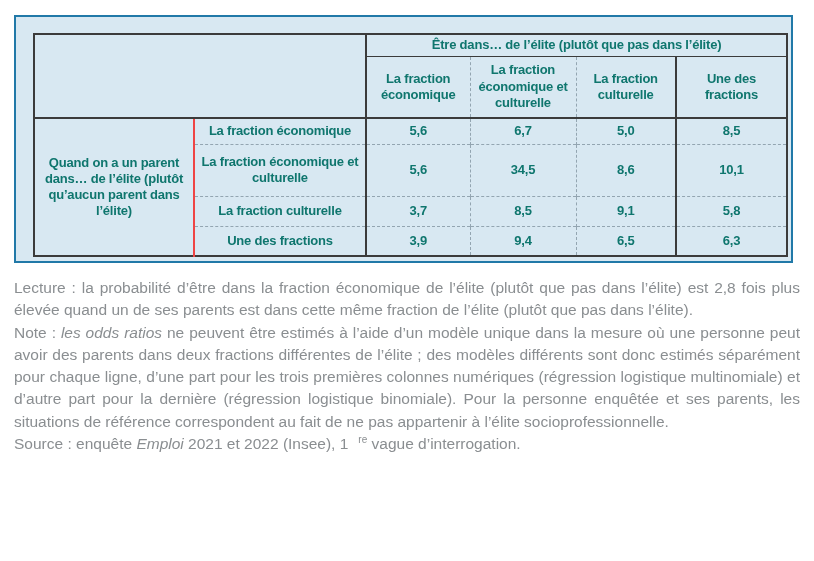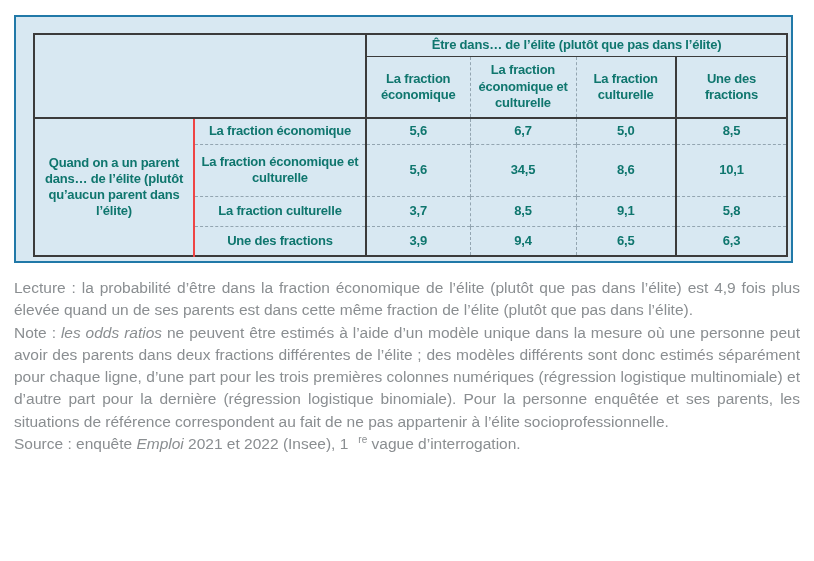--- a/index.html
+++ b/index.html
@@ -149,18 +149,18 @@
         <td class="dt">3,9</td>
         <td class="dt dashL">9,4</td>
         <td class="dt dashL">6,5</td>
         <td class="dt solidL">6,3</td>
       </tr>
     </tbody>
       </table>
   </div>
 
   <div class="notes">
-    <p class="just"><span>Lecture : la probabilité d’être dans la fraction économique de l’élite (plutôt que pas dans l’élite) est 4,9 fois plus élevée quand un de ses parents est dans cette même fraction de l’élite (plutôt que pas dans l’élite).</span></p>
+    <p class="just"><span>Lecture : la probabilité d’être dans la fraction économique de l’élite (plutôt que pas dans l’élite) est 2,8 fois plus élevée quand un de ses parents est dans cette même fraction de l’élite (plutôt que pas dans l’élite).</span></p>
     <p class="just"><span>Note : </span><i>les odds ratios</i><span> ne peuvent être estimés à l’aide d’un modèle unique dans la mesure où une personne peut avoir des parents dans deux fractions différentes de l’élite ; des modèles différents sont donc estimés séparément pour chaque ligne, d’une part pour les trois premières colonnes numériques (régression logistique multinomiale) et d’autre part pour la dernière (régression logistique binomiale). Pour la personne enquêtée et ses parents, les situations de référence correspondent au fait de ne pas appartenir à l’élite socioprofessionnelle.</span></p>
     <p><span>Source : enquête </span><i>Emploi</i><span> 2021 et 2022 (Insee), 1</span><sup>re</sup><span> vague d’interrogation.</span></p>
   </div>
 
 </div>
 
 </body></html>

